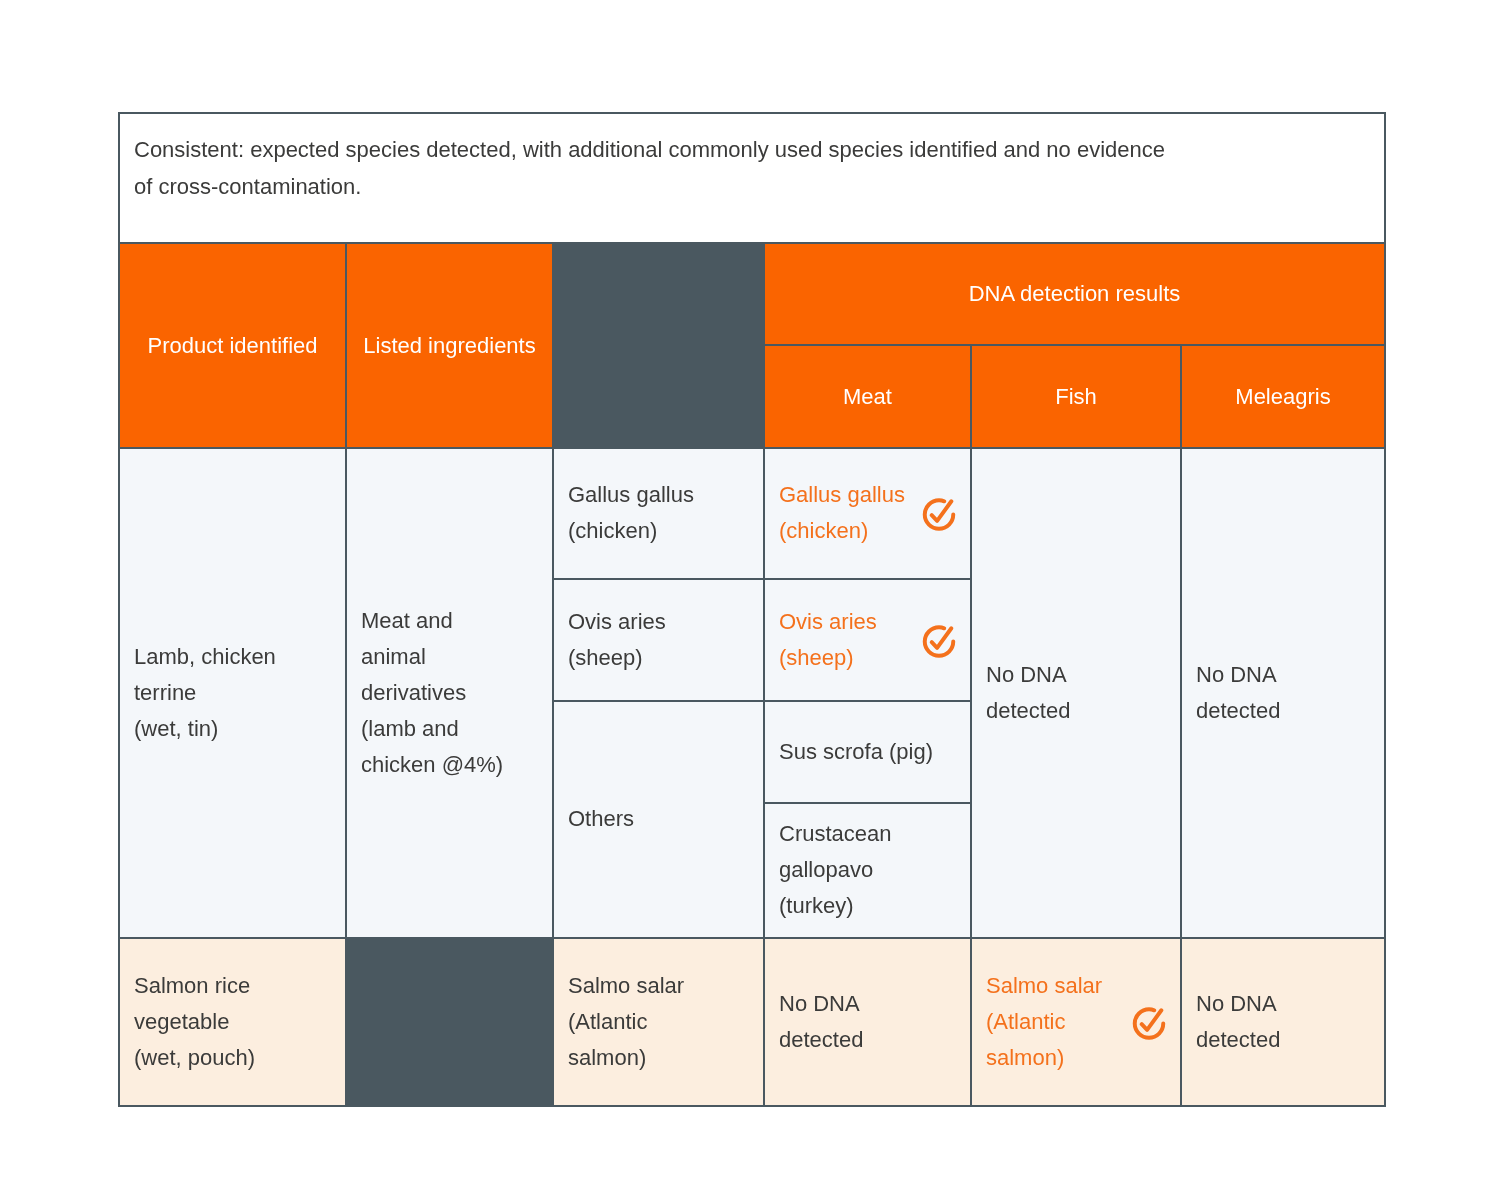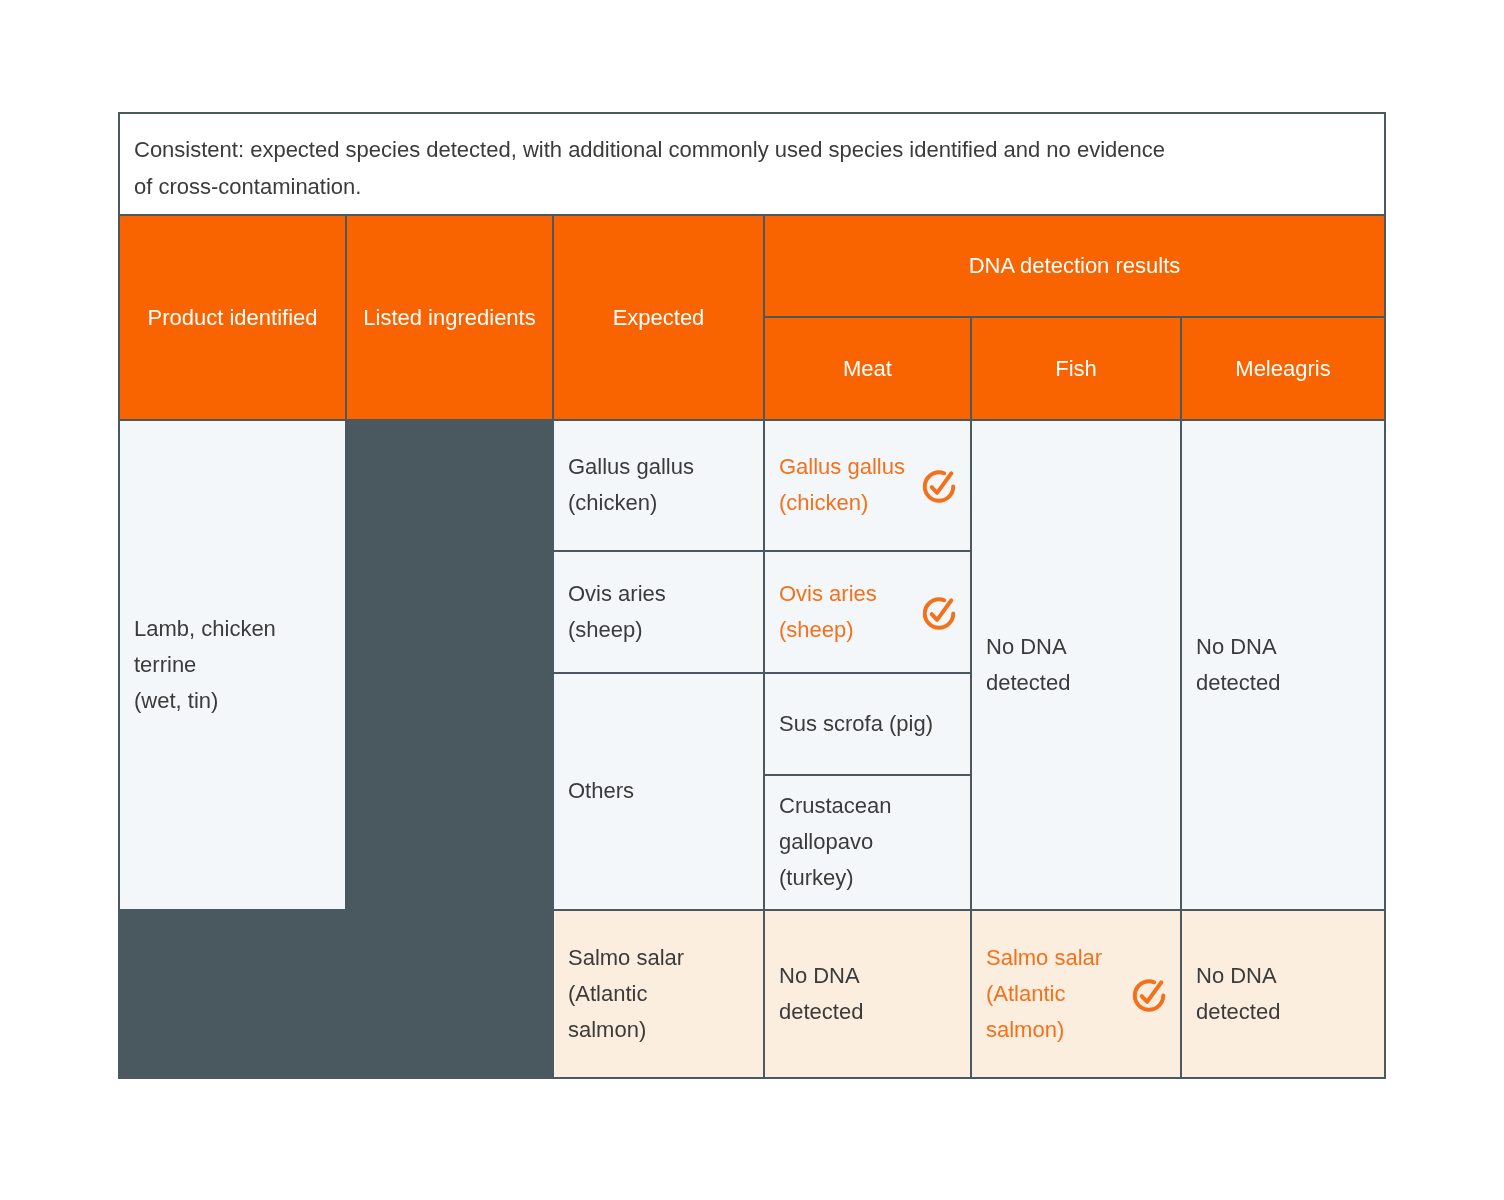--- a/index.html
+++ b/index.html
@@ -18,21 +18,21 @@
     font-family:"Liberation Sans","DejaVu Sans",sans-serif;
     color:var(--text);
     -webkit-font-smoothing:antialiased;
   }
   .panel{
     position:absolute;left:118px;top:112px;width:1264px;
     border:2px solid var(--border);
     background:var(--note-bg);
   }
   .note{
-    box-sizing:border-box;height:100px;background:var(--note-bg);
+    box-sizing:border-box;height:128px;background:var(--note-bg);
     padding:17px 14px 0 14px;
     font-size:22px;line-height:37px;white-space:pre-line;
   }
   .grid{
     display:grid;
     grid-template-columns:225px 205px 209px 205px 208px 202px;
     grid-template-rows:100px 101px 129px 120px 100px 133px 166px;
     gap:2px;
     background:var(--border);
     border-top:2px solid var(--border);
@@ -86,29 +86,33 @@
 
 <div class="panel">
 
   <div class="note">Consistent: expected species detected, with additional commonly used species identified and no evidence
 of cross-contamination.</div>
 
   <div class="grid">
 
     <div class="cell th a-h-product">Product identified</div>
     <div class="cell th a-h-ingredients">Listed ingredients</div>
-    <div class="cell th a-h-expected">Expected</div>
     <div class="cell th a-h-dna">DNA detection results</div>
     <div class="cell th a-h-meat">Meat</div>
     <div class="cell th a-h-fish">Fish</div>
     <div class="cell th a-h-crust">Meleagris</div>
 
     <div class="cell td a-r1-product">Lamb, chicken
 terrine
 (wet, tin)</div>
+    <div class="cell td a-r1-ingredients">Meat and
+animal
+derivatives
+(lamb and
+chicken @4%)</div>
 
     <div class="cell td a-r1-exp1">Gallus gallus
 (chicken)</div>
     <div class="cell td a-r1-exp2">Ovis aries
 (sheep)</div>
     <div class="cell td a-r1-exp3">Others</div>
 
     <div class="cell td a-r1-meat1 check-cell">
       <span class="accent">Gallus gallus
 (chicken)</span>
@@ -134,20 +138,23 @@
     <div class="cell td a-r1-meat3">Sus scrofa (pig)</div>
     <div class="cell td a-r1-meat4">Crustacean
 gallopavo
 (turkey)</div>
 
     <div class="cell td a-r1-fish">No DNA
 detected</div>
     <div class="cell td a-r1-crust">No DNA
 detected</div>
 
+    <div class="cell td peach a-r2-product">Salmon rice
+vegetable
+(wet, pouch)</div>
     <div class="cell td peach a-r2-expected">Salmo salar
 (Atlantic
 salmon)</div>
     <div class="cell td peach a-r2-meat">No DNA
 detected</div>
 
     <div class="cell td peach a-r2-fish check-cell">
       <span class="accent">Salmo salar
 (Atlantic
 salmon)</span>

